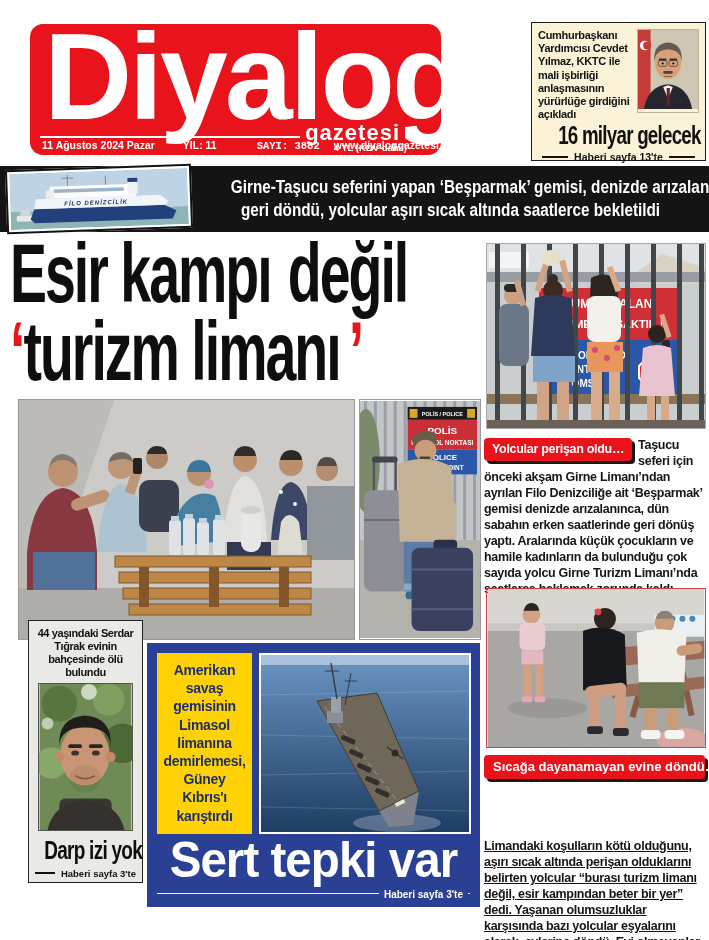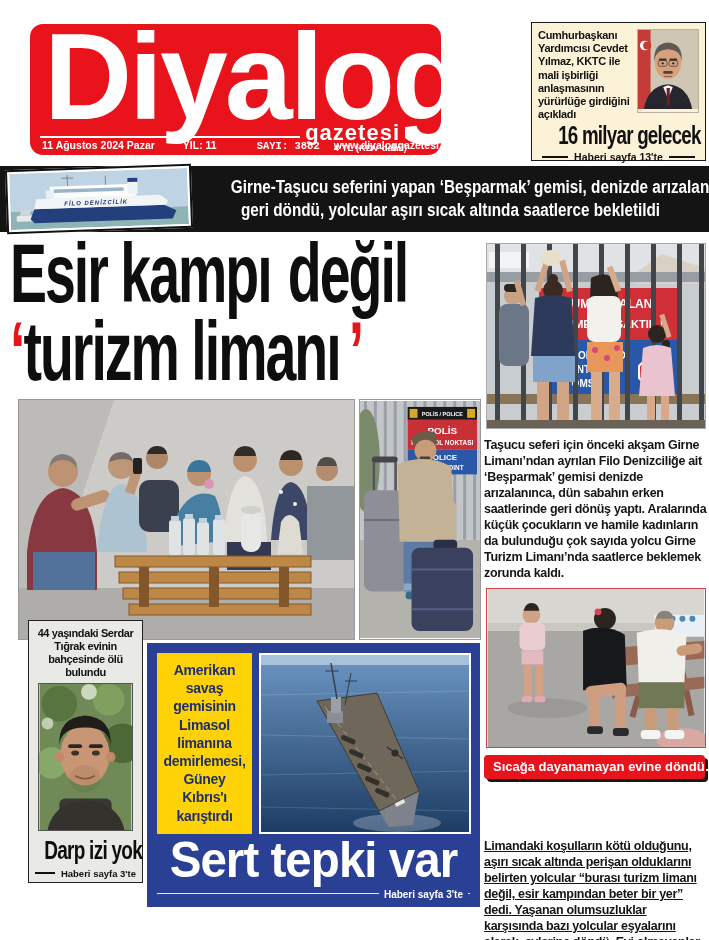--- a/index.html
+++ b/index.html
@@ -328,21 +328,21 @@
       <rect x="46" y="192" width="18" height="8" rx="3" fill="#3a6a8a"></rect>
         <rect x="70" y="192" width="18" height="8" rx="3" fill="#3a6a8a"></rect>
       <rect x="74" y="140" width="24" height="10" rx="4" fill="#2a3048"></rect>
       <rect x="52" y="148" width="62" height="84" rx="8" fill="#39415e"></rect>
       <line x1="52" y1="170" x2="114" y2="170" stroke="#566086" stroke-width="2"></line>
       <line x1="52" y1="210" x2="114" y2="210" stroke="#566086" stroke-width="2"></line>
     </svg>
   </div>
 
   <div id="col-body1" class="body-text">
-    <span>Taşucu seferi için önceki akşam Girne Limanı’ndan ayrılan Filo Denizciliğe ait ‘Beşparmak’ gemisi denizde arızalanınca, dün sabahın erken saatlerinde geri dönüş yaptı. Aralarında küçük çocukların ve hamile kadınların da bulunduğu çok sayıda yolcu Girne Turizm Limanı’nda saatlerce beklemek zorunda kaldı.</span>
+    <span class="red-label">Yolcular perişan oldu…</span><span>Taşucu seferi için önceki akşam Girne Limanı’ndan ayrılan Filo Denizciliğe ait ‘Beşparmak’ gemisi denizde arızalanınca, dün sabahın erken saatlerinde geri dönüş yaptı. Aralarında küçük çocukların ve hamile kadınların da bulunduğu çok sayıda yolcu Girne Turizm Limanı’nda saatlerce beklemek zorunda kaldı.</span>
   </div>
 
   <div id="photo-picnic" class="photo">
     <svg viewBox="0 0 218 159">
       <rect x="0" y="0" width="218" height="34" fill="#d7d6d1"></rect>
       <rect x="0" y="34" width="218" height="8" fill="#c8c7c2"></rect>
       <rect x="0" y="42" width="218" height="117" fill="#a9a7a3"></rect>
       <ellipse cx="60" cy="120" rx="40" ry="10" fill="#9b9995"></ellipse>
       <ellipse cx="196" cy="152" rx="26" ry="12" fill="#d9a8a2"></ellipse>
       <rect x="168" y="26" width="50" height="22" fill="#e9f0f4"></rect>

